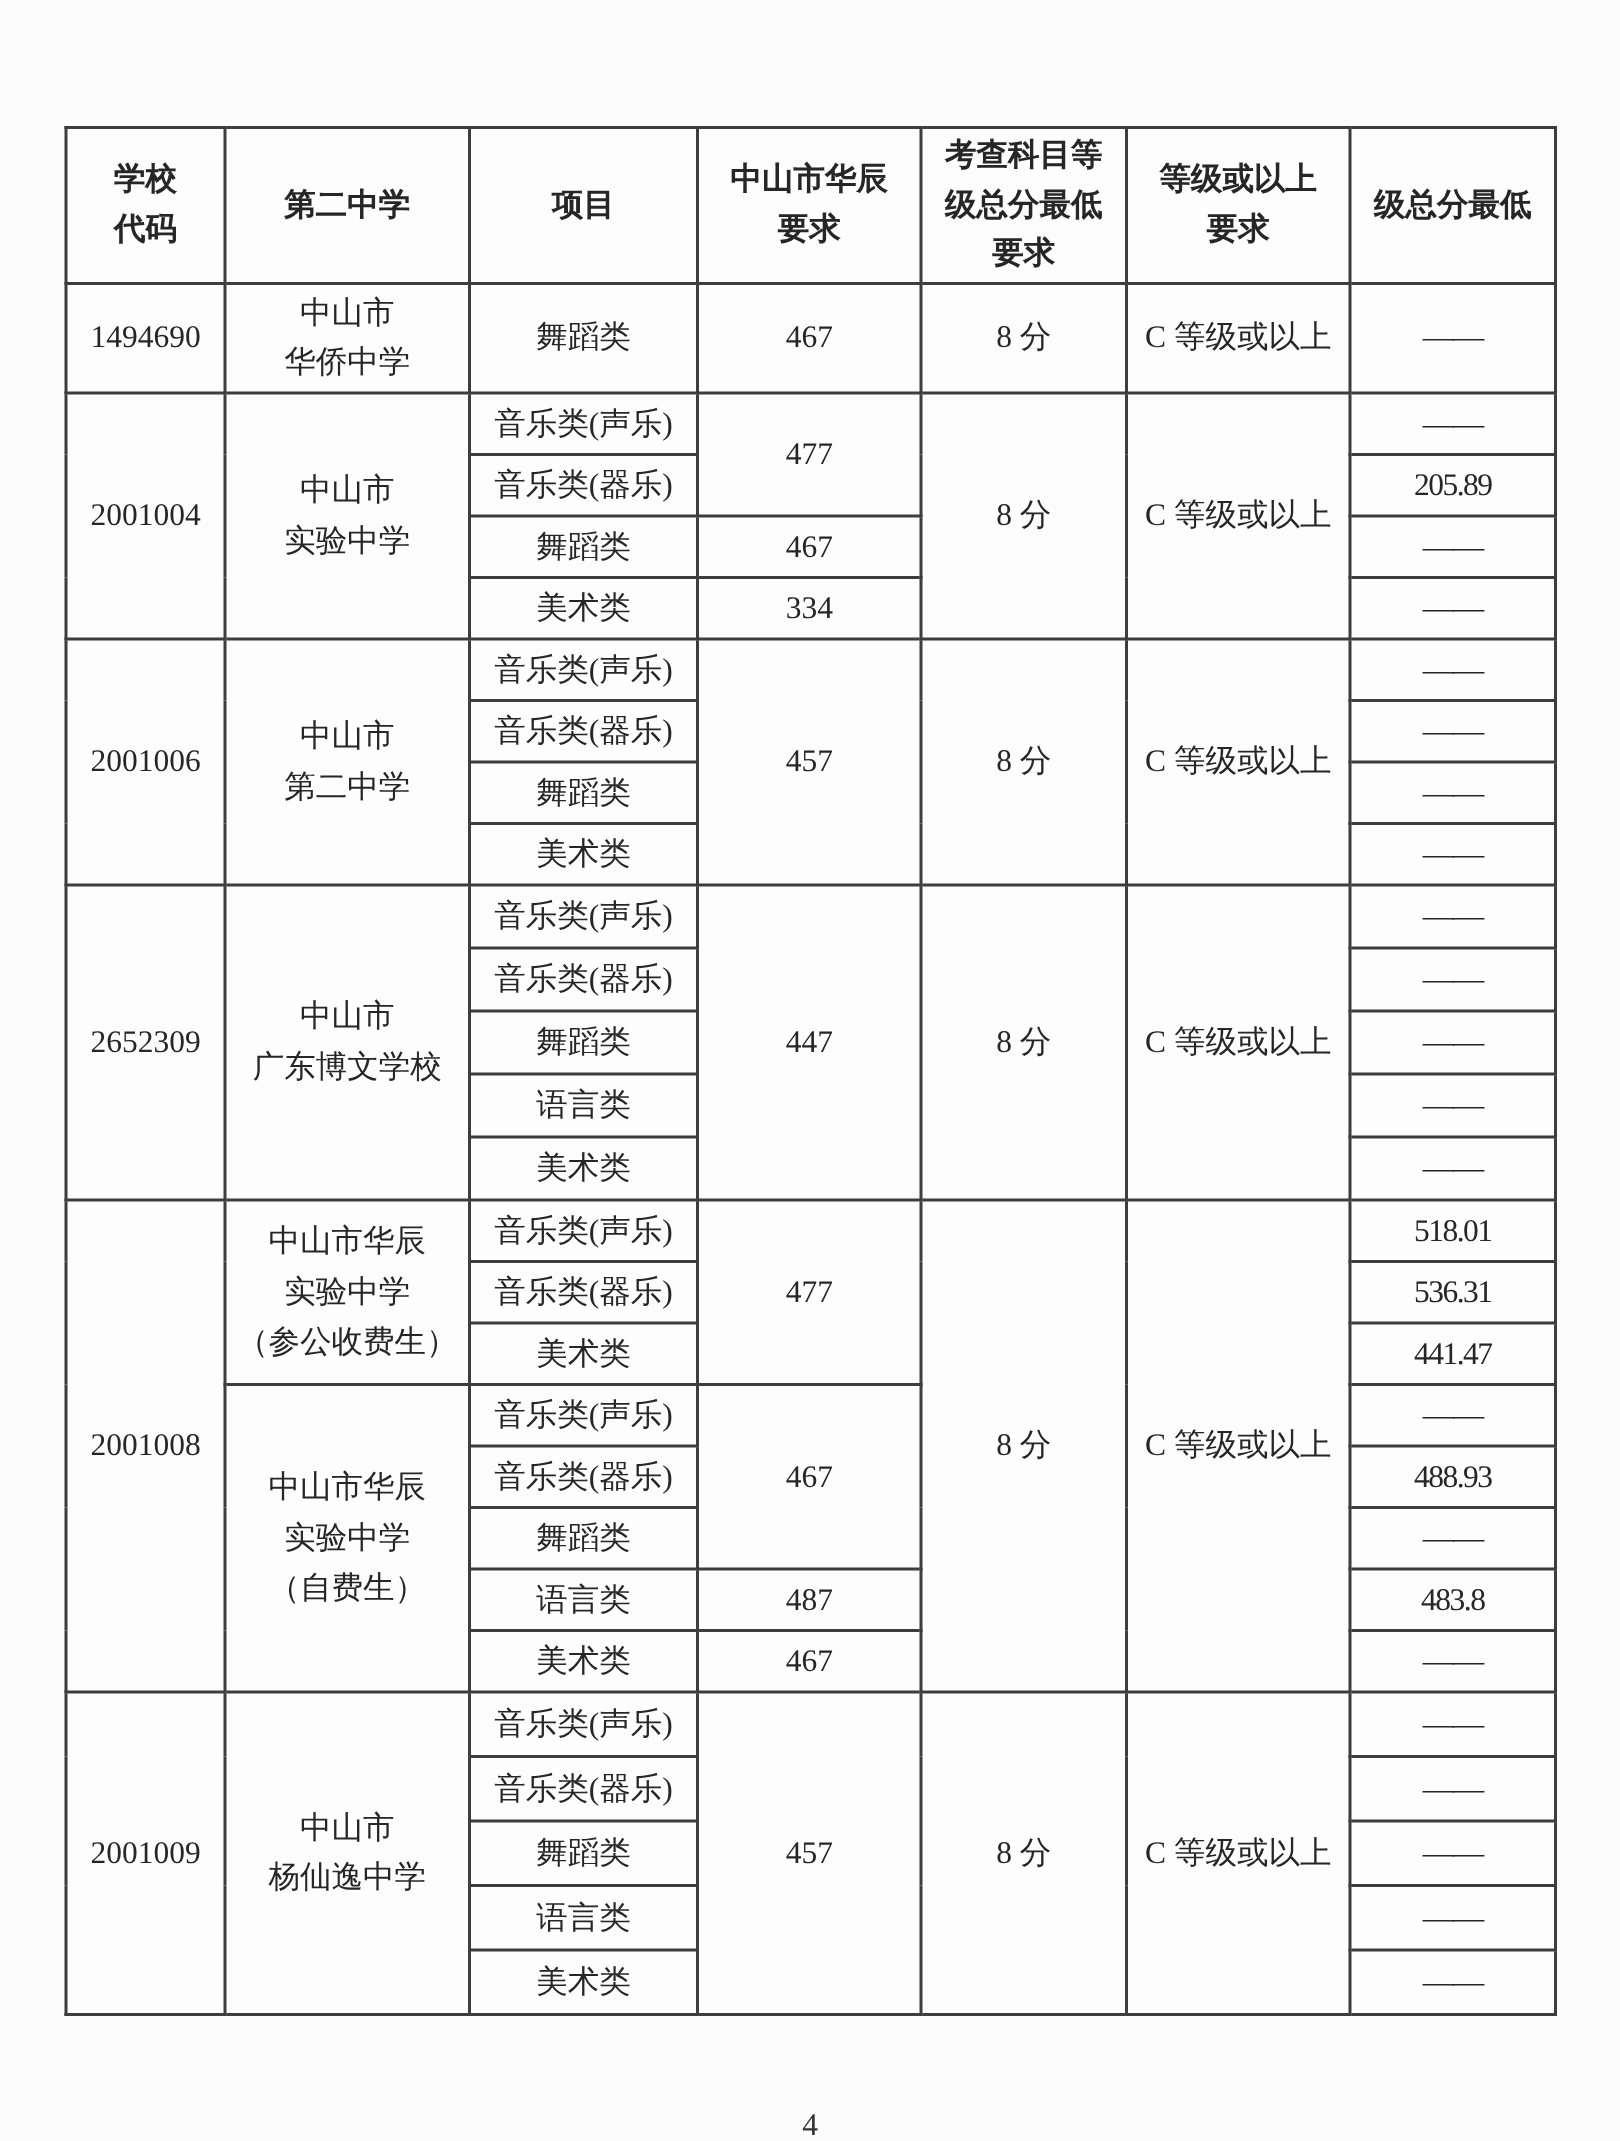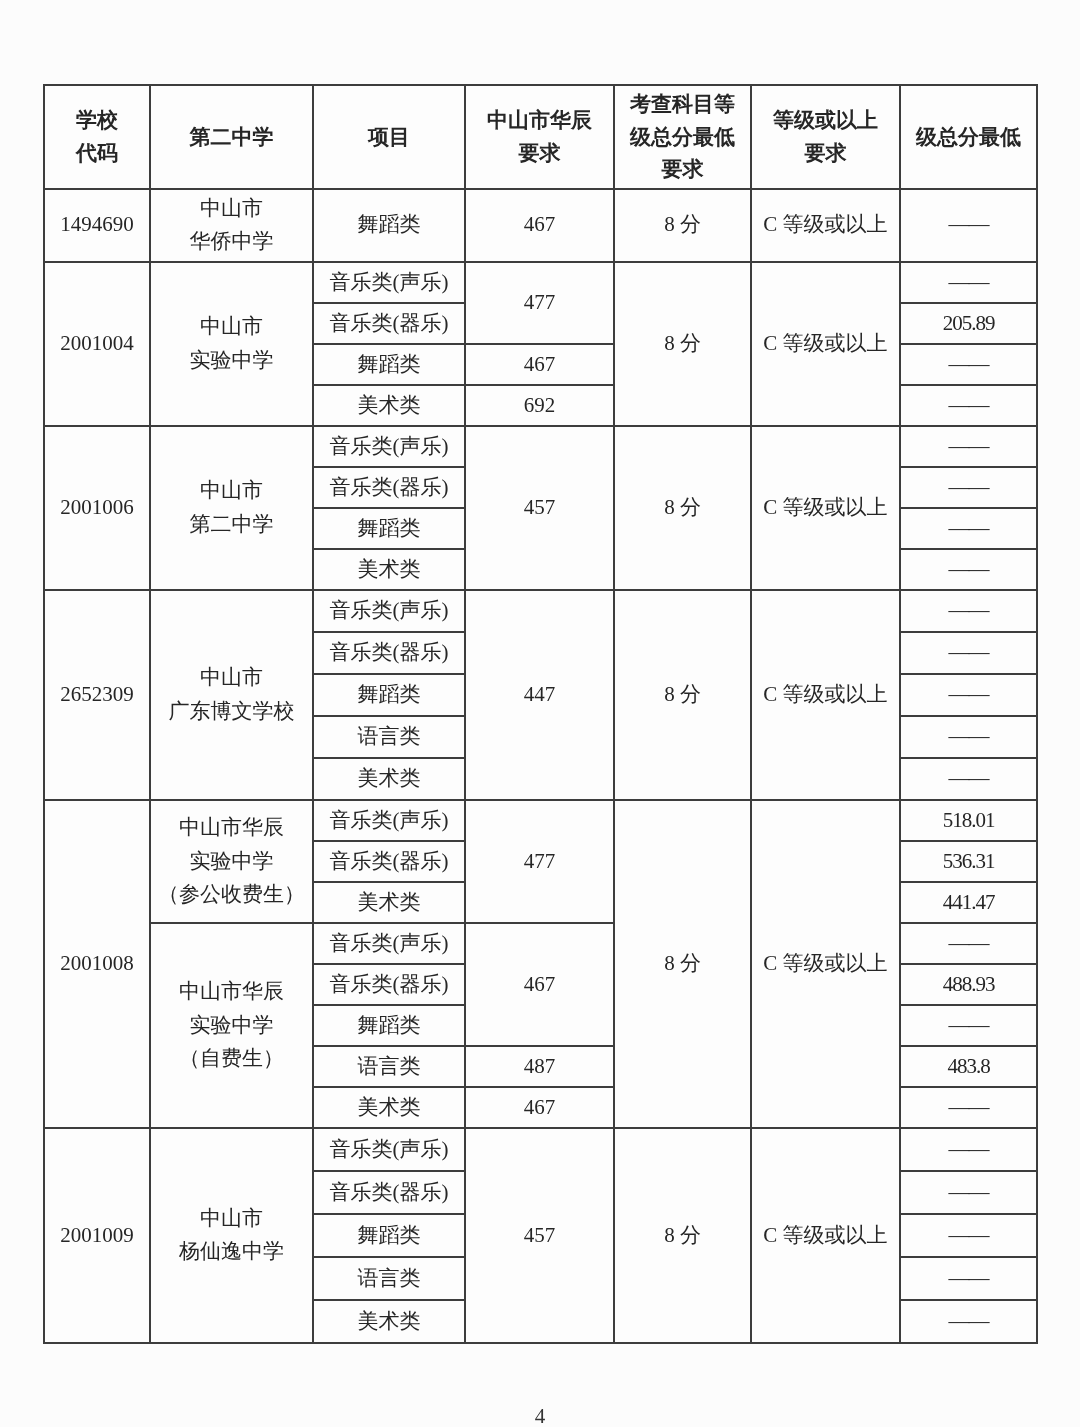--- a/index.html
+++ b/index.html
@@ -124,21 +124,21 @@
         <td>音乐类(器乐)</td>
         <td class="min-cell">205.89</td>
       </tr>
       <tr class="rh-sub">
         <td>舞蹈类</td>
         <td>467</td>
         <td class="min-cell">——</td>
       </tr>
       <tr class="rh-sub">
         <td>美术类</td>
-        <td>692</td>
+        <td>334</td>
         <td class="min-cell">——</td>
       </tr>
 
       <tr class="rh-sub">
         <td rowspan="4">2001006</td>
         <td rowspan="4">中山市
 第二中学</td>
         <td>音乐类(声乐)</td>
         <td rowspan="4">457</td>
         <td rowspan="4">8 分</td>

